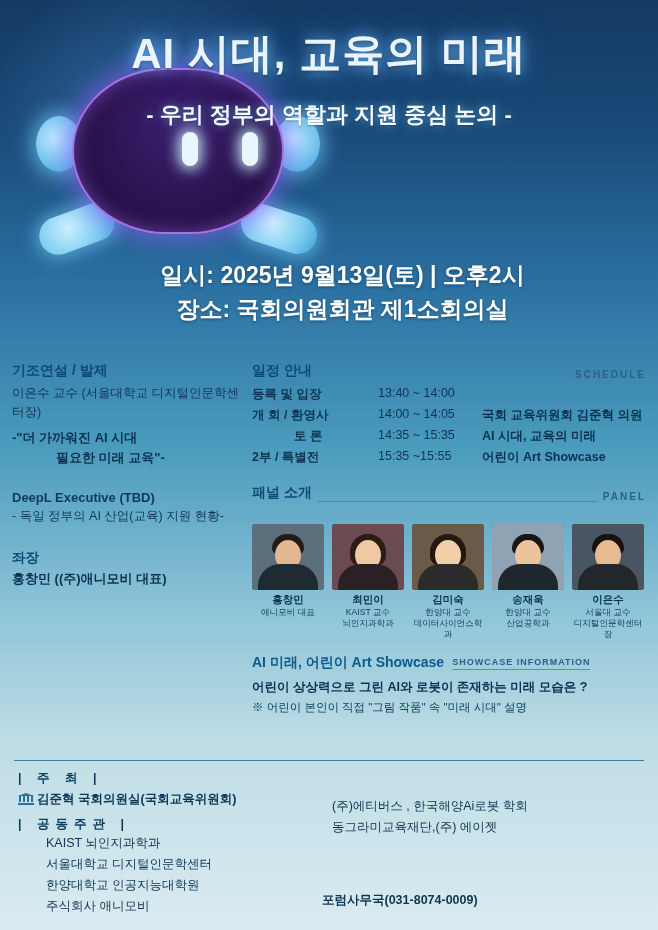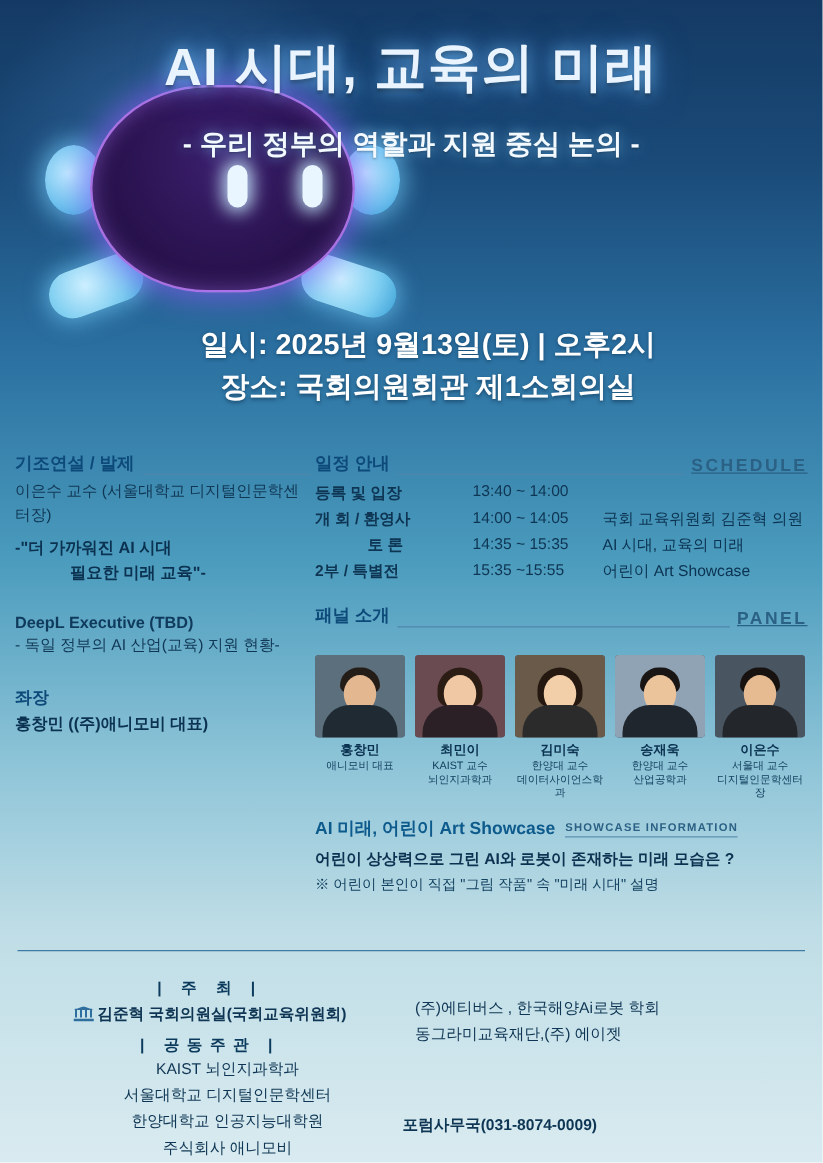--- a/index.html
+++ b/index.html
@@ -75,39 +75,39 @@
   
   .cols{position:absolute;left:0;top:362px;width:658px;}
   .left{position:absolute;left:12px;top:0;width:236px;}
   .right{position:absolute;left:252px;top:0;width:394px;}
 
   .sechead{
     font-size:14px;font-weight:bold;color:#0d4a7a;margin-bottom:4px;
     display:flex;align-items:flex-end;gap:6px;
   }
   .sechead .rule{flex:1;height:1px;background:#4f86ab;}
-  .sechead .en{font-size:14px;letter-spacing:2px;color:#2b6184;font-weight:bold;text-decoration:underline;}
+  .sechead .en{font-size:10px;letter-spacing:2px;color:#2b6184;font-weight:bold;}
 
   .l-body{font-size:12.5px;line-height:19px;color:#103754;}
   .quote{font-weight:bold;font-size:13px;color:#0b3250;line-height:20px;}
   .quote .ind{display:inline-block;padding-left:44px;}
 
   .block{margin-bottom:14px;}
   .deepl-t{font-size:13px;font-weight:bold;color:#0f3a5c;}
   .deepl-s{font-size:12.5px;color:#103754;margin-top:3px;}
 
   .chair-h{font-size:13.5px;font-weight:bold;color:#0d4a7a;margin-bottom:3px;}
   .chair-b{font-size:13px;font-weight:bold;color:#0b3250;}
 
   
   table.sched{border-collapse:collapse;font-size:12.5px;color:#0e3553;margin-top:4px;}
   table.sched td{padding:2px 0;vertical-align:top;white-space:nowrap;}
   td.c1{width:84px;font-weight:bold;letter-spacing:0px;}
   td.c2{width:104px;}
-  td.c3{font-weight:normal;color:#0b3250;}
+  td.c3{font-weight:bold;color:#0b3250;}
 
   
   .panel-wrap{margin-top:22px;display:flex;gap:8px;}
   .p-card{width:72px;text-align:center;}
   .p-photo{
     width:72px;height:66px;border-radius:3px;overflow:hidden;position:relative;
     background:#4a5a6a;
   }
   .p-photo .bg{position:absolute;inset:0;}
   .p-photo .face{
@@ -129,21 +129,21 @@
   .showcase{margin-top:14px;}
   .sc-head{display:flex;align-items:center;gap:8px;}
   .sc-title{font-size:14px;font-weight:bold;color:#0d5a8c;}
   .sc-en{font-size:9px;letter-spacing:1px;color:#2b6184;font-weight:bold;border-bottom:1px solid #5d90b3;padding-bottom:2px;}
   .sc-l1{font-size:12.5px;font-weight:bold;color:#0b3250;margin-top:7px;}
   .sc-l2{font-size:11.5px;color:#12405f;margin-top:4px;}
 
   
   .footer{position:absolute;left:0;top:760px;width:658px;height:170px;}
   .fdiv{position:absolute;left:14px;top:0;width:630px;height:1px;background:#3f7ba3;}
-  .fleft{position:absolute;left:18px;top:22px;width:300px;text-align:center;}
+  .fleft{position:absolute;left:18px;top:10px;width:300px;}
   .fright{position:absolute;left:322px;top:10px;width:320px;}
   .fh{font-size:12.5px;font-weight:bold;color:#0b3a5c;letter-spacing:6px;}
   .fl{font-size:12.5px;color:#0e3553;line-height:21px;}
   .fl.b{font-weight:bold;}
   .indent{padding-left:28px;}
   .logo-bldg{display:inline-block;width:16px;height:12px;margin-right:3px;vertical-align:-2px;
     background:linear-gradient(#2e6f9e,#2e6f9e) no-repeat center bottom/16px 2px;position:relative;}
   .logo-bldg::before{content:"";position:absolute;left:1px;bottom:3px;width:14px;height:7px;
     background:repeating-linear-gradient(90deg,#2e6f9e 0 2px,transparent 2px 4px);}
   .logo-bldg::after{content:"";position:absolute;left:0;top:0;width:16px;height:3px;background:#2e6f9e;clip-path:polygon(50% 0,100% 100%,0 100%);}

